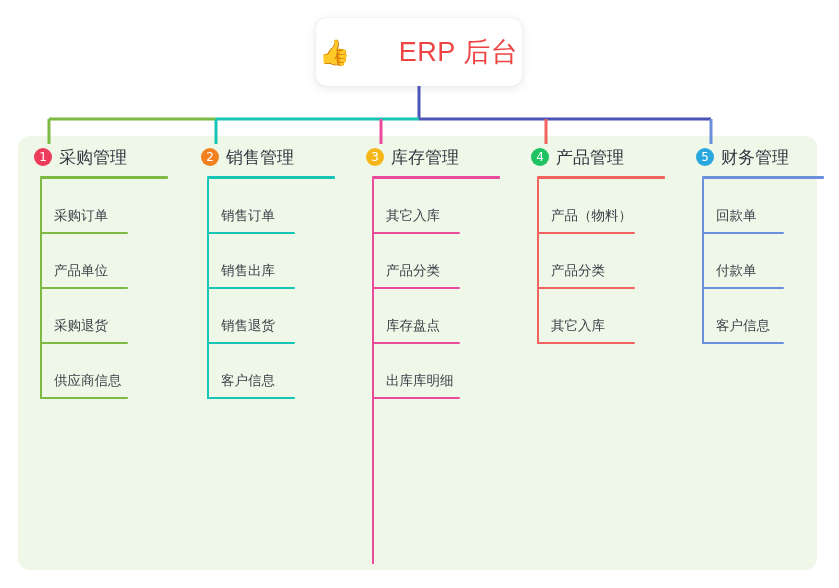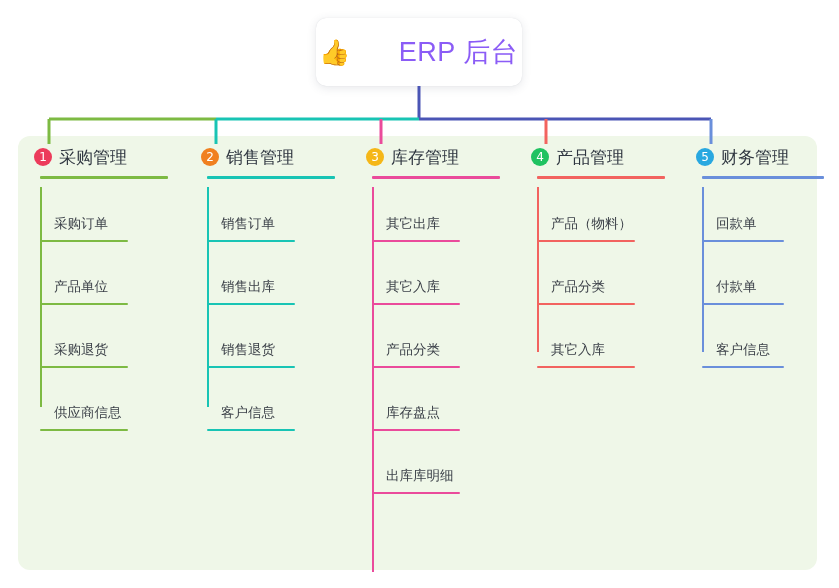--- a/index.html
+++ b/index.html
@@ -35,21 +35,21 @@
     display: flex;
     align-items: center;
     gap: 10px;
   }
   #root-card .root-emoji {
     font-size: 25px;
     line-height: 1;
   }
   #root-card .root-title {
     font-size: 27px;
-    color: #8b5cf6;
+    color: #ef4444;
     letter-spacing: 0.5px;
     white-space: nowrap;
     margin-left: 38px;
   }
 
   
   #connectors {
     position: absolute;
     left: 0;
     top: 0;
@@ -112,21 +112,20 @@
   .spine {
     position: absolute;
     left: 22px;
     top: 0;
     width: 2px;
   }
   .child {
     position: relative;
     height: 55px;
     box-sizing: border-box;
-    margin-top: 8px;
   }
   .child-label {
     position: absolute;
     left: 36px;
     bottom: 9px;
     font-size: 13.5px;
     color: #3a3f47;
     white-space: nowrap;
   }
   .child-rule {
@@ -216,24 +215,20 @@
     </div>
     <div class="branch" style="left: 350px; width: 170px;">
       <div class="branch-head">
         <span class="badge" style="background: rgb(245, 183, 24);">3</span>
         <span class="branch-title">库存管理</span>
       </div>
       <div class="head-rule" style="background: rgb(234, 75, 155); width: 128px; margin-left: 22px;"></div>
       <div class="children">
         <div class="spine" style="background: rgb(234, 75, 155); height: 385px;"></div>
         <div class="child">
-          <span class="child-label">其它出库</span>
-          <div class="child-rule" style="background: rgb(234, 75, 155); width: 88px;"></div>
-        </div>
-        <div class="child">
           <span class="child-label">其它入库</span>
           <div class="child-rule" style="background: rgb(234, 75, 155); width: 88px;"></div>
         </div>
         <div class="child">
           <span class="child-label">产品分类</span>
           <div class="child-rule" style="background: rgb(234, 75, 155); width: 88px;"></div>
         </div>
         <div class="child">
           <span class="child-label">库存盘点</span>
           <div class="child-rule" style="background: rgb(234, 75, 155); width: 88px;"></div>

